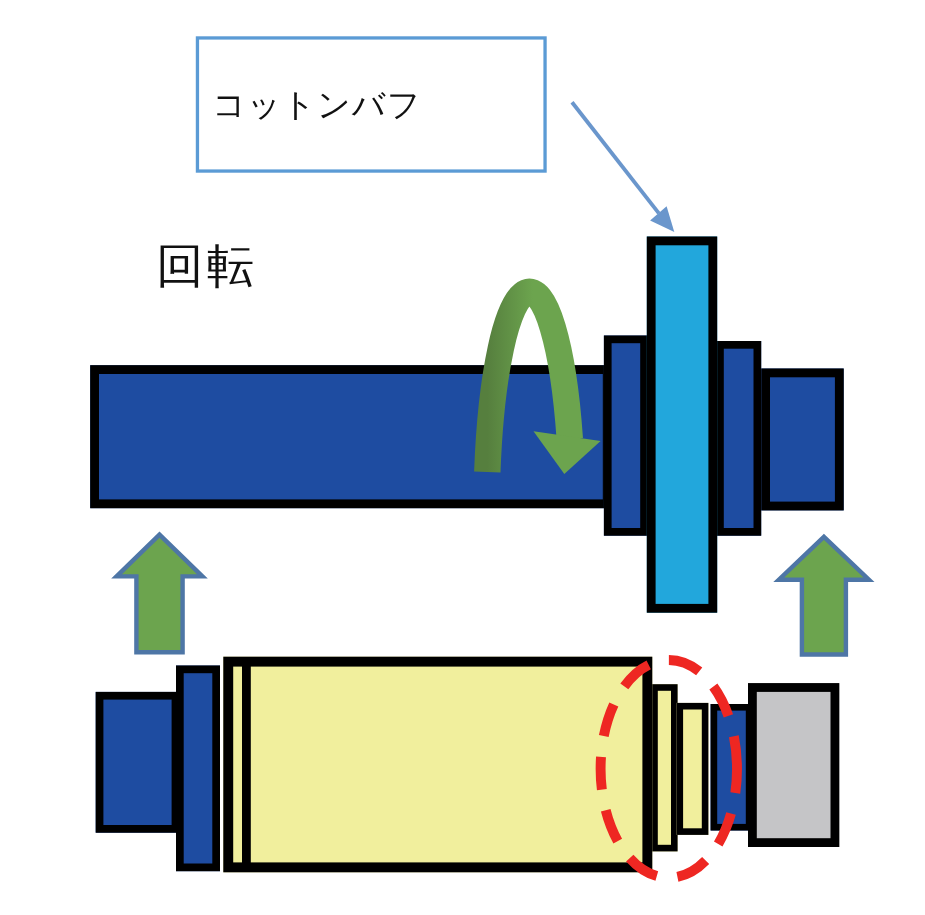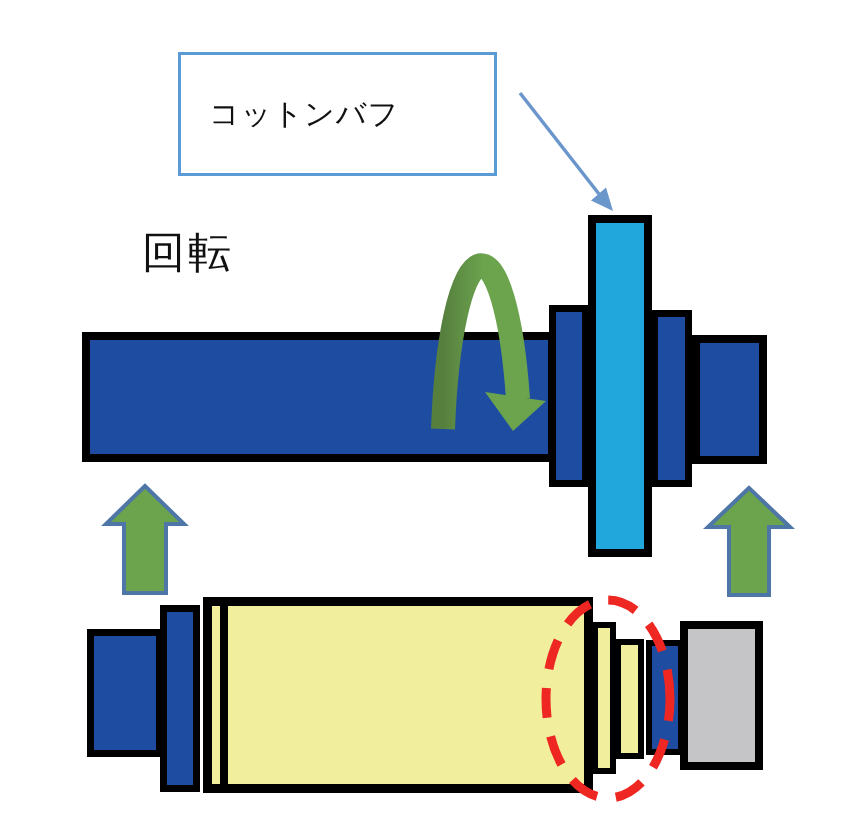--- a/index.html
+++ b/index.html
@@ -24,31 +24,30 @@
   .fill-yellow{background:var(--yellow);}
   .fill-gray{background:var(--gray);}
 
   .label-box{
     position:absolute;
     left:178px;top:33px;width:319px;height:124px;
     box-sizing:border-box;
     border:3px solid var(--box-border);
     background:#fff;
     display:flex;align-items:center;
-    padding-left:28px;
-    margin-top:19px;
+    padding-left:12px;
   }
   .label-box span{
     font-size:30px;
     color:#111;
     letter-spacing:1px;
   }
   .rotation-label{
     position:absolute;
-    left:142px;top:224px;
+    left:142px;top:213px;
     font-size:43px;
     color:#111;
     letter-spacing:3px;
   }
   
   .main-shaft{left:82px;top:332px;width:474px;height:130px;}
   .right-shaft{left:692px;top:335px;width:75px;height:129px;}
   .flange-left{left:549px;top:305px;width:40px;height:182px;border-width:7px;}
   .flange-right{left:651px;top:310px;width:41px;height:177px;border-width:7px;}
   .buff-wheel{left:588px;top:215px;width:64px;height:342px;}

